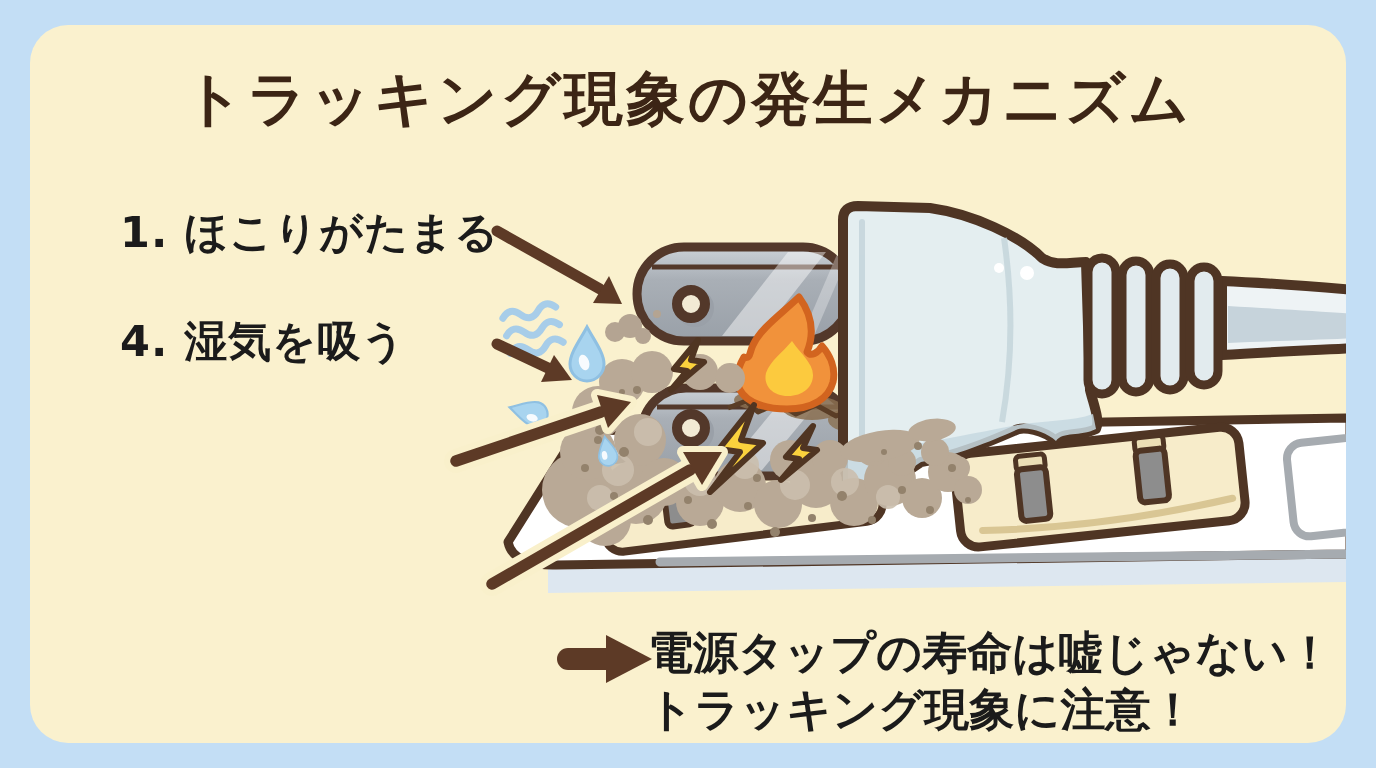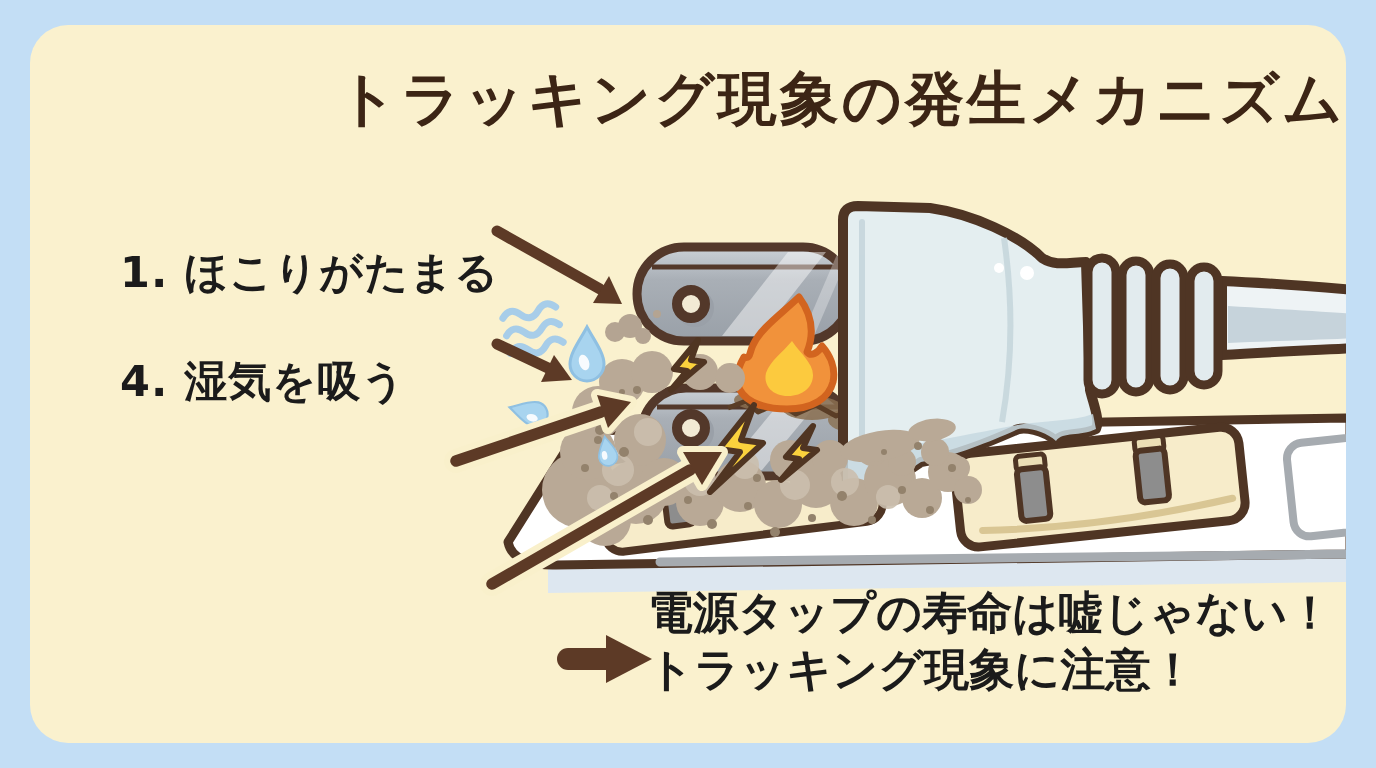--- a/index.html
+++ b/index.html
@@ -1,30 +1,30 @@
 <!DOCTYPE html>
 <html><head>
 <meta charset="utf-8">
 <style>
   html,body{margin:0;padding:0;}
   #screen{position:relative;width:1376px;height:768px;background:#c3def5;
           font-family:"DejaVu Sans","Liberation Sans",sans-serif;overflow:hidden;}
   .card{position:absolute;left:30px;top:25px;width:1316px;height:718px;
         background:#faf1ce;border-radius:38px;}
   svg.illu{position:absolute;left:0;top:0;width:1376px;height:768px;}
-  .title{position:absolute;top:60px;left:30px;width:1316px;margin:0;text-align:right;
+  .title{position:absolute;top:60px;left:30px;width:1316px;margin:0;text-align:center;
          font-size:59px;font-weight:800;color:#3c2515;letter-spacing:3px;}
   .step{position:absolute;left:120px;font-size:43px;font-weight:800;color:#1b1b1b;
-        line-height:52px;letter-spacing:1px;white-space:nowrap;margin-top:40px;}
+        line-height:52px;letter-spacing:1px;white-space:nowrap;}
   .step .cont{padding-left:58px;}
   #step1{top:206px}
   #step2{top:315px}
   #step3{top:417px}
   #step4{top:560px}
-  .note{position:absolute;left:648px;top:584px;font-size:45px;font-weight:800;
+  .note{position:absolute;left:648px;top:624px;font-size:45px;font-weight:800;
         color:#1b1b1b;line-height:57px;white-space:nowrap;}
 </style>
 </head>
 <body>
 
 <div id="screen">
   <div class="card"></div>
 
   <svg class="illu" viewBox="0 0 1376 768">
     <defs>

